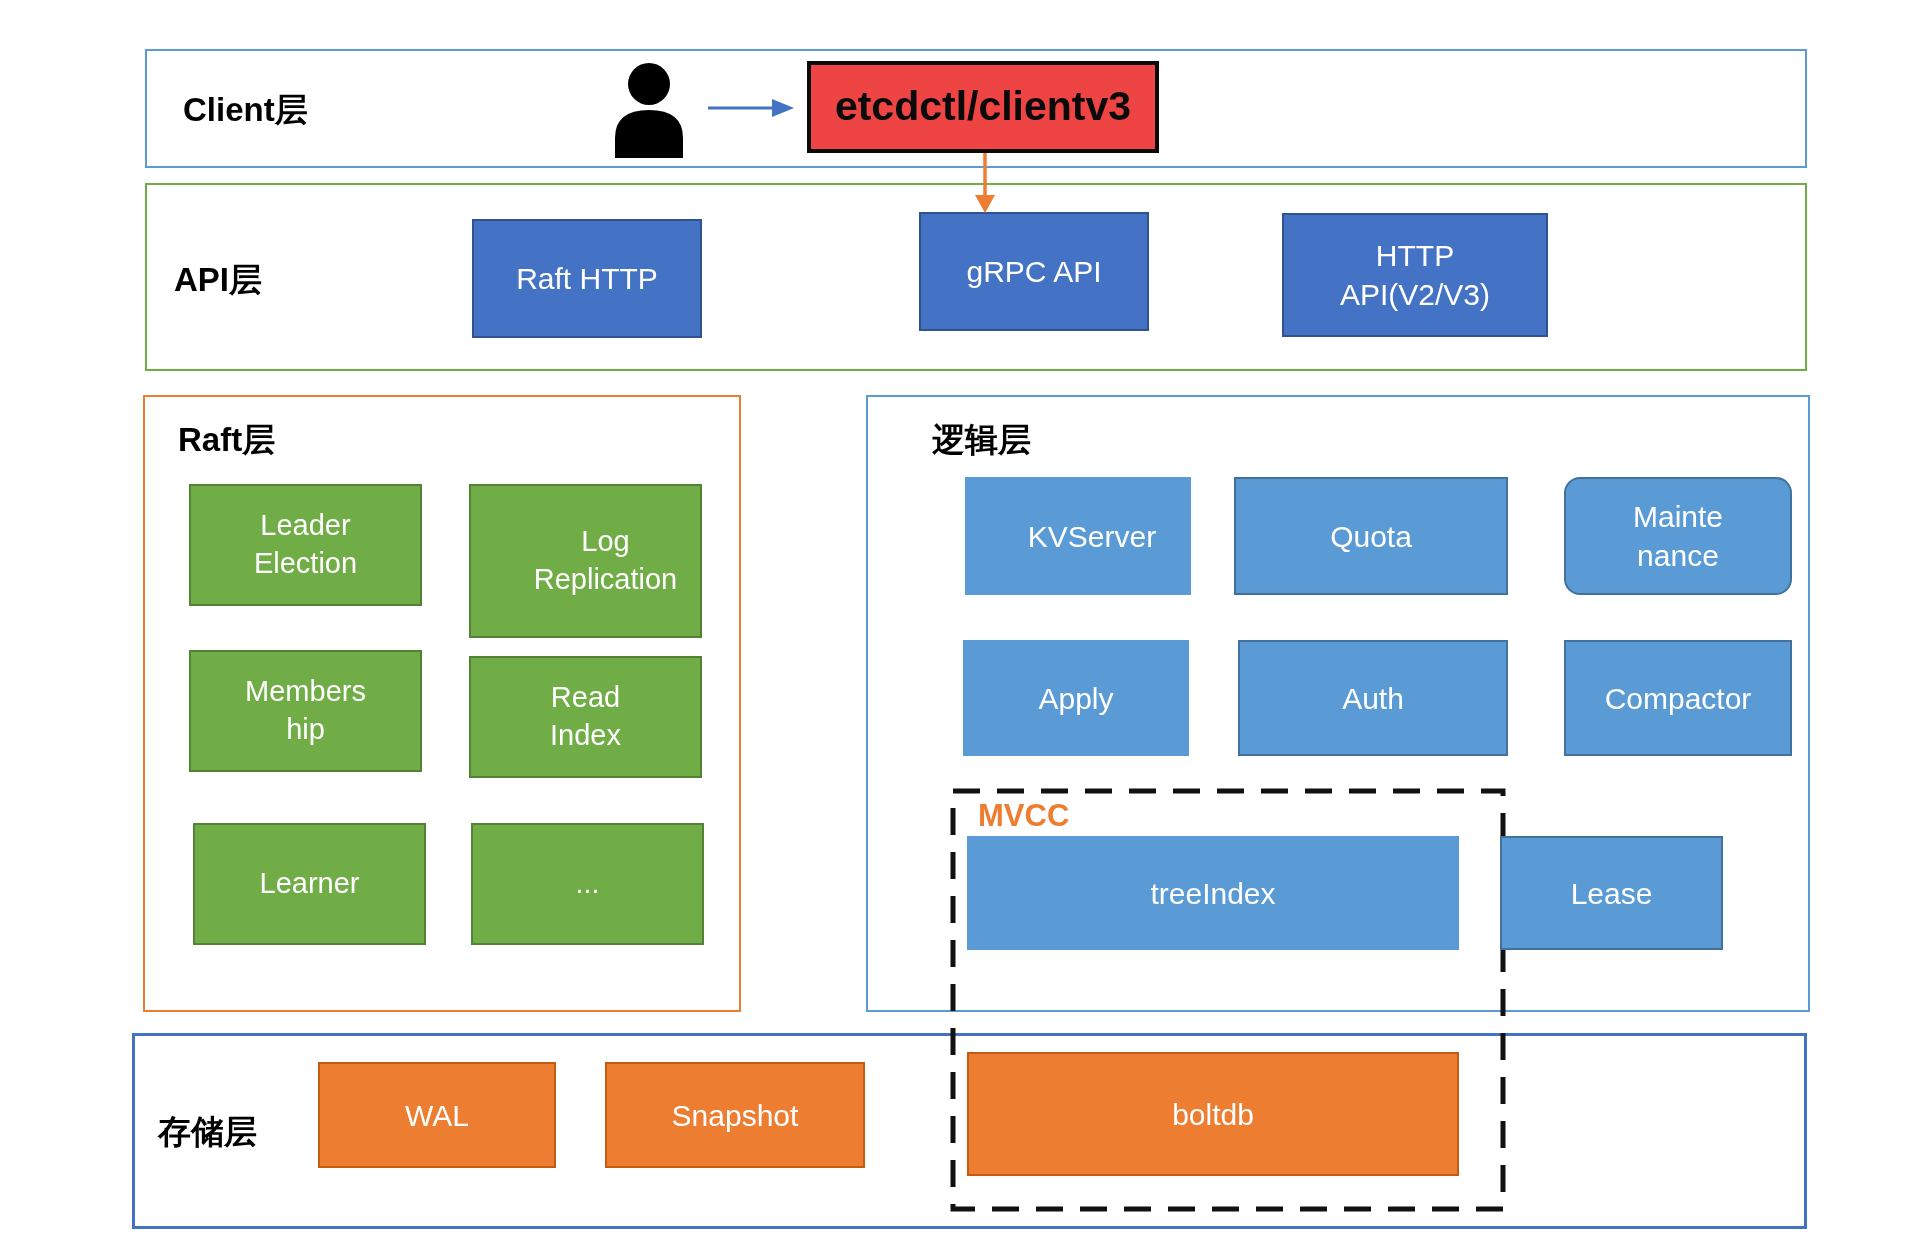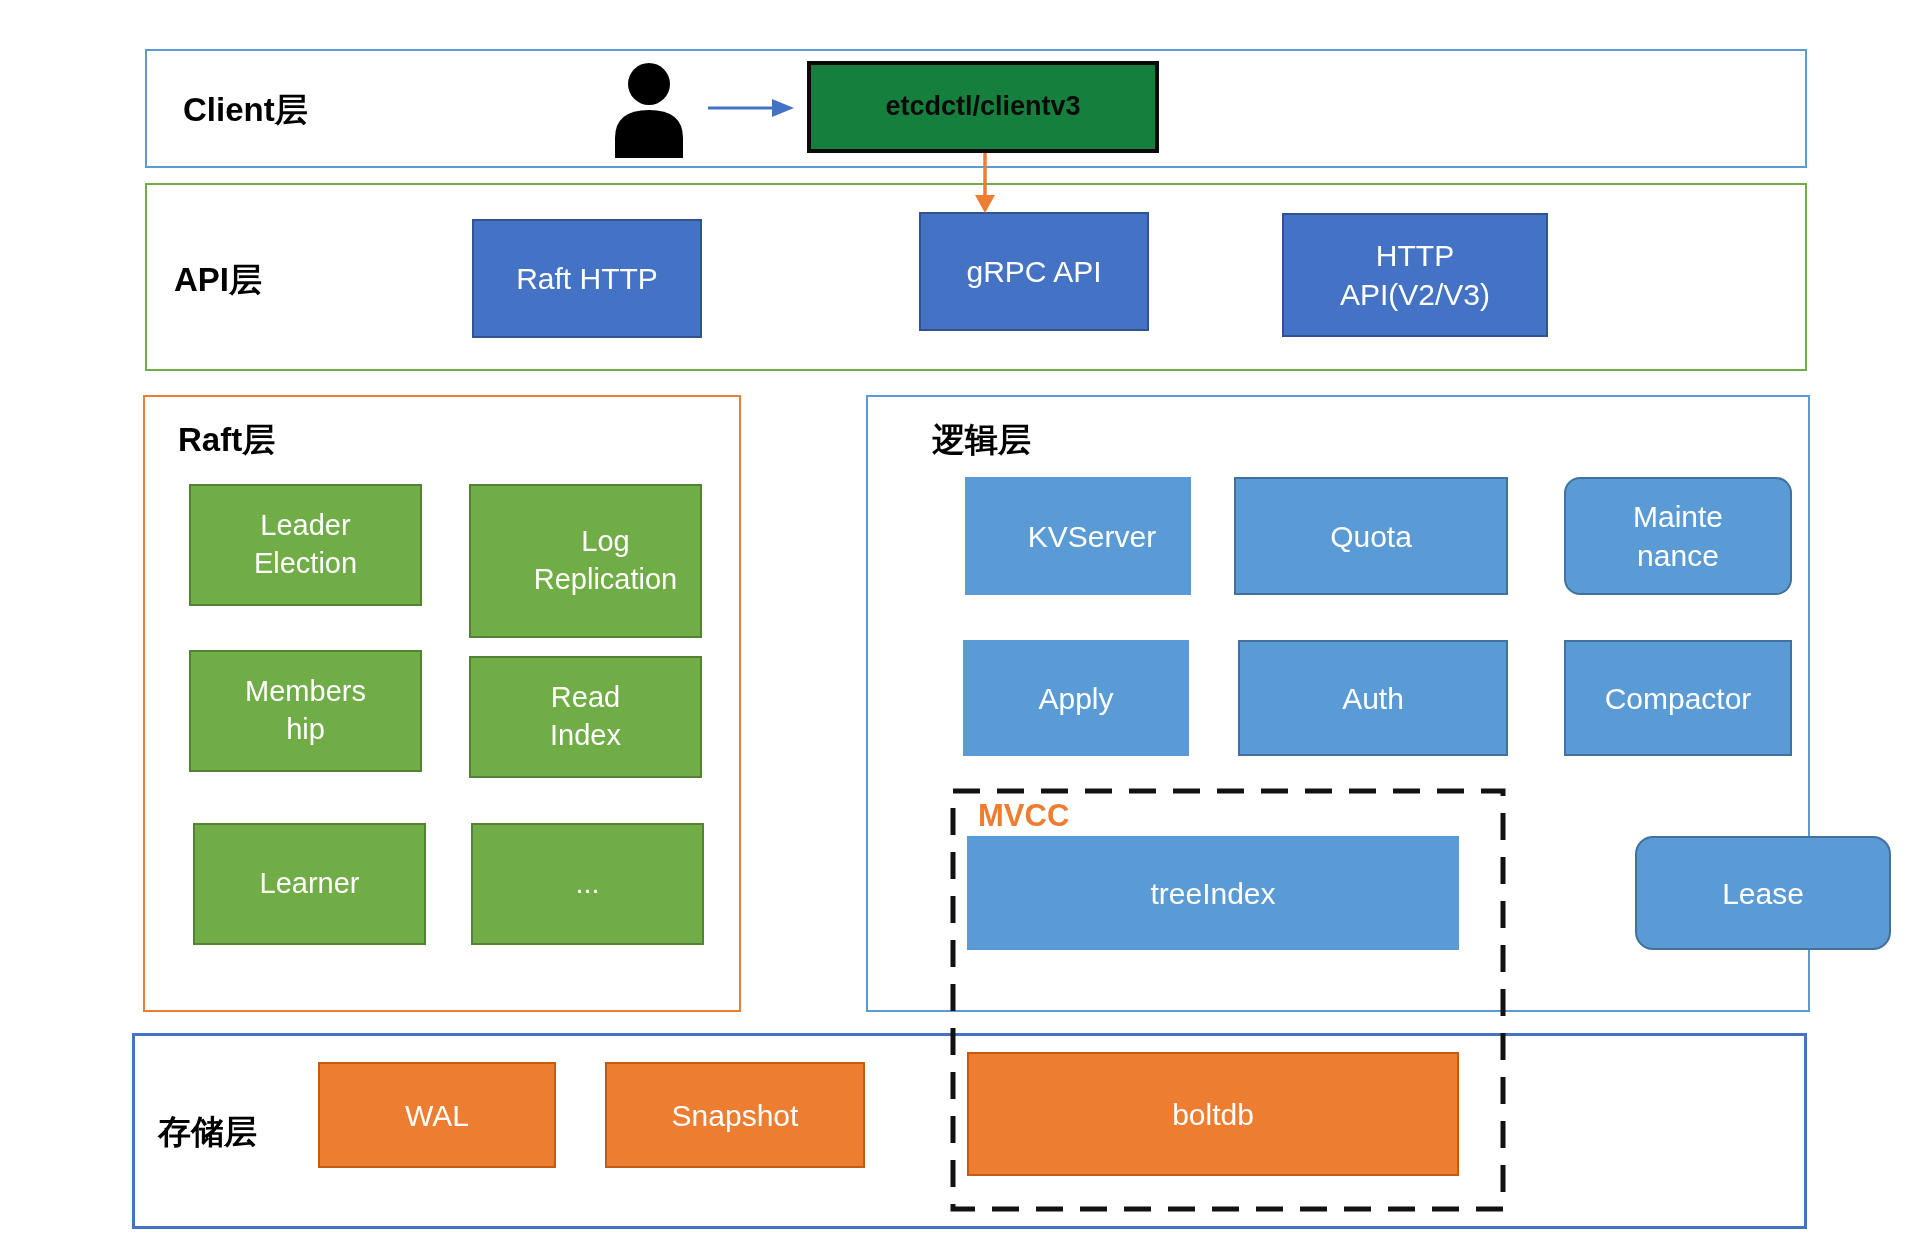--- a/index.html
+++ b/index.html
@@ -25,21 +25,21 @@
     position:absolute; box-sizing:border-box; z-index:10;
     display:flex; align-items:center; justify-content:center;
     text-align:center; color:var(--box-text,#fff); font-size:30px; font-weight:400;
     line-height:1.3; white-space:pre-line;
   }
   .bx.dark   { background:var(--dark-blue,#4472C4);  border:2px solid rgba(32,56,100,0.55); }
   .bx.lite   { background:var(--light-blue,#5B9BD5); border:2px solid var(--light-blue-border,#41719C); }
   .bx.lite.nb{ border:none; }
   .bx.green  { background:var(--green,#70AD47);  border:2px solid var(--green-border,#548235); font-size:29px; }
   .bx.orange { background:var(--orange,#ED7D31); border:2px solid var(--orange-border,#C55A11); }
-  .bx.plain  { background:#15803d; border:4px solid #0a0a0a; color:#0a0a0a; font-weight:700; font-size:27px; }
+  .bx.plain  { background:#ef4444; border:4px solid #0a0a0a; color:#0a0a0a; font-weight:700; font-size:41px; }
 
   
   #user-icon    { position:absolute; left:609px; top:62px; width:80px; height:96px; z-index:10; }
   #etcdctl-box  { left:807px; top:61px; width:352px; height:92px; }
   #arrow-user   { position:absolute; left:706px; top:95px; width:90px; height:26px; color:var(--arrow-blue,#4472C4); z-index:15; }
   #arrow-client-grpc { position:absolute; left:969px; top:153px; width:32px; height:61px; color:var(--arrow-orange,#ED7D31); z-index:15; }
 
   
   #box-raft-http { left:472px;  top:219px; width:230px; height:119px; }
   #box-grpc-api  { left:919px;  top:212px; width:230px; height:119px; }
@@ -54,21 +54,21 @@
   #box-ellipsis        { left:471px; top:823px; width:233px; height:122px; }
 
   
   #box-kvserver    { left:965px;  top:477px; width:226px; height:118px;padding-left:28px; }
   #box-quota       { left:1234px; top:477px; width:274px; height:118px; }
   #box-maintenance { left:1564px; top:477px; width:228px; height:118px;border-radius:16px; }
   #box-apply       { left:963px;  top:640px; width:226px; height:116px; }
   #box-auth        { left:1238px; top:640px; width:270px; height:116px; }
   #box-compactor   { left:1564px; top:640px; width:228px; height:116px; }
   #box-treeindex   { left:967px;  top:836px; width:492px; height:114px; }
-  #box-lease       { left:1635px; top:836px; width:256px; height:114px;border-radius:18px; }
+  #box-lease       { left:1500px; top:836px; width:223px; height:114px; }
 
   
   #mvcc-box   { position:absolute; left:950px; top:788px; width:556px; height:424px; z-index:6; }
   #mvcc-box rect { fill:none; stroke:var(--dashed-border,#111); stroke-width:5; stroke-dasharray:27 17; }
   #mvcc-label { position:absolute; left:978px; top:798px; font-size:31px; font-weight:600; color:var(--mvcc-text,#ED7D31); z-index:7; }
 
   
   #box-wal      { left:318px; top:1062px; width:238px; height:106px; }
   #box-snapshot { left:605px; top:1062px; width:260px; height:106px; }
   #box-boltdb   { left:967px; top:1052px; width:492px; height:124px; }

